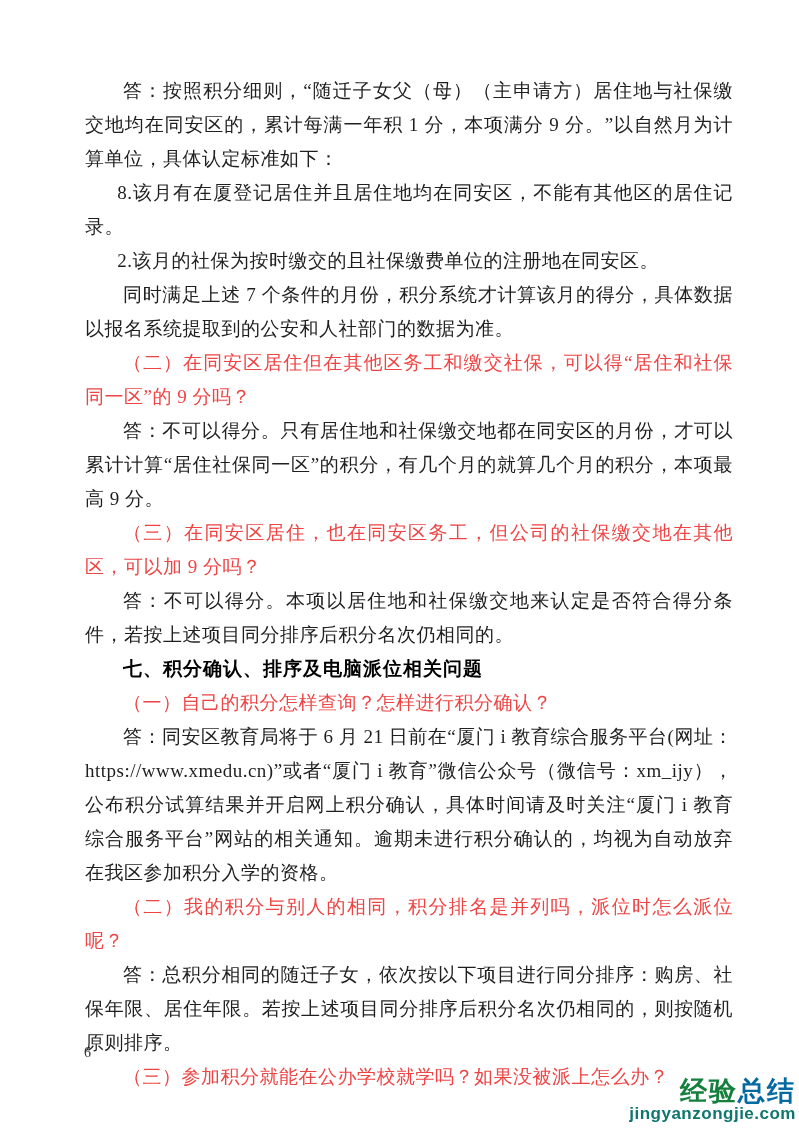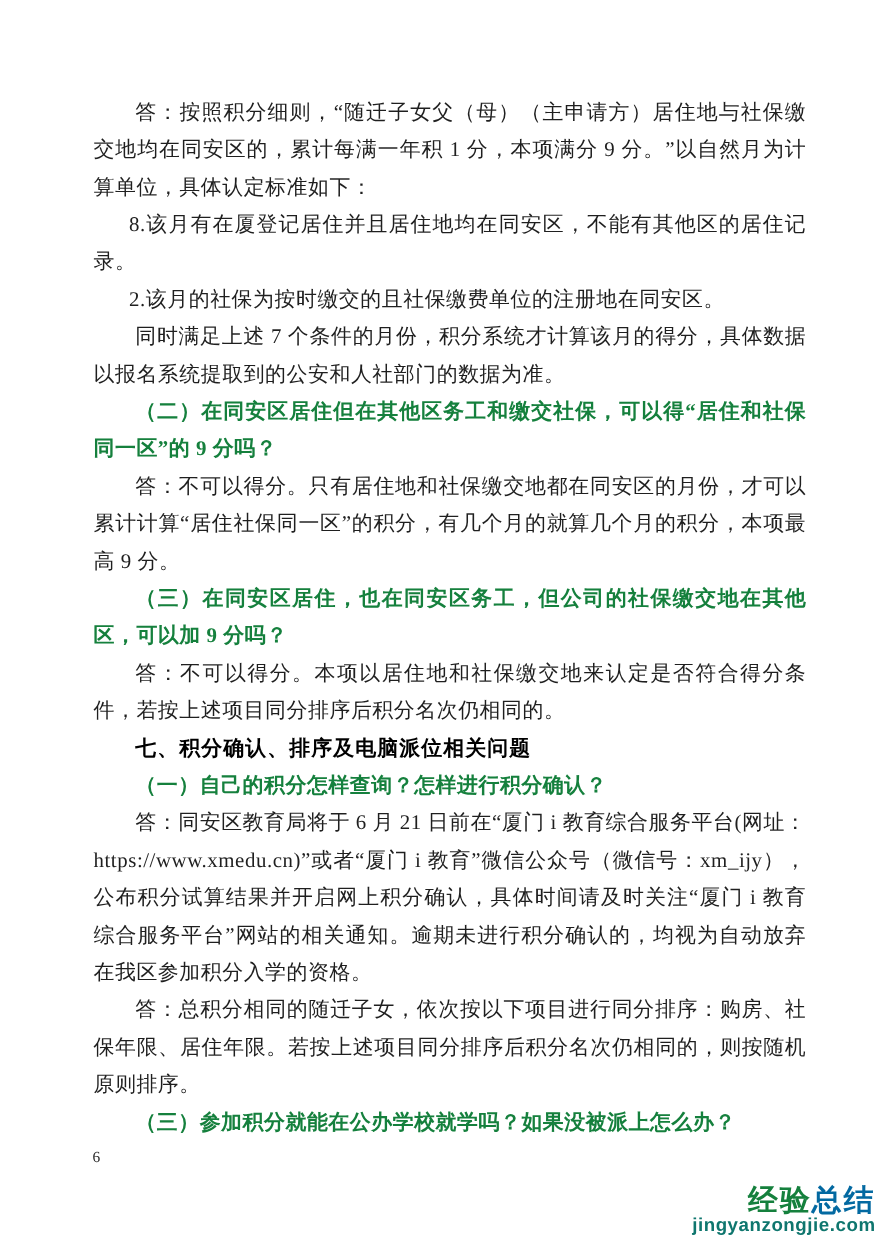--- a/index.html
+++ b/index.html
@@ -10,39 +10,39 @@
   body {
     width: 799px;
     height: 1131px;
     position: relative;
     overflow: hidden;
     font-family: "Liberation Serif", serif;
   }
   .doc-body {
     position: absolute;
     left: 85px;
-    top: 86px;
+    top: 74px;
     width: 648px;
     color: #1f1f1f;
   }
   .doc-body p {
     margin: 0;
     font-size: 19px;
     line-height: 34px;
     text-align: justify;
     text-indent: 2em;
     font-family: "Liberation Serif", serif;
     letter-spacing: 0.5px;
   }
   .doc-body p.numbered {
     text-indent: 1.7em;
   }
   .doc-body p.question {
-    font-weight: bold;
-    color: #15803d;
+    font-weight: normal;
+    color: #ef4444;
   }
   .doc-body p.heading {
     font-weight: bold;
     color: #000000;
     font-family: "Liberation Sans", sans-serif;
     letter-spacing: 1px;
   }
   .page-number {
     position: absolute;
     left: 84px;
@@ -80,20 +80,21 @@
   <p class="numbered">8.该月有在厦登记居住并且居住地均在同安区，不能有其他区的居住记录。</p>
   <p class="numbered">2.该月的社保为按时缴交的且社保缴费单位的注册地在同安区。</p>
   <p class="answer">同时满足上述 7 个条件的月份，积分系统才计算该月的得分，具体数据以报名系统提取到的公安和人社部门的数据为准。</p>
   <p class="question">（二）在同安区居住但在其他区务工和缴交社保，可以得“居住和社保同一区”的 9 分吗？</p>
   <p class="answer">答：不可以得分。只有居住地和社保缴交地都在同安区的月份，才可以累计计算“居住社保同一区”的积分，有几个月的就算几个月的积分，本项最高 9 分。</p>
   <p class="question">（三）在同安区居住，也在同安区务工，但公司的社保缴交地在其他区，可以加 9 分吗？</p>
   <p class="answer">答：不可以得分。本项以居住地和社保缴交地来认定是否符合得分条件，若按上述项目同分排序后积分名次仍相同的。</p>
   <p class="heading">七、积分确认、排序及电脑派位相关问题</p>
   <p class="question">（一）自己的积分怎样查询？怎样进行积分确认？</p>
   <p class="answer">答：同安区教育局将于 6 月 21 日前在“厦门 i 教育综合服务平台(网址：https://www.xmedu.cn)”或者“厦门 i 教育”微信公众号（微信号：xm_ijy），公布积分试算结果并开启网上积分确认，具体时间请及时关注“厦门 i 教育综合服务平台”网站的相关通知。逾期未进行积分确认的，均视为自动放弃在我区参加积分入学的资格。</p>
+  <p class="question">（二）我的积分与别人的相同，积分排名是并列吗，派位时怎么派位呢？</p>
   <p class="answer">答：总积分相同的随迁子女，依次按以下项目进行同分排序：购房、社保年限、居住年限。若按上述项目同分排序后积分名次仍相同的，则按随机原则排序。</p>
   <p class="question">（三）参加积分就能在公办学校就学吗？如果没被派上怎么办？</p>
 </div>
 
 <div class="page-number">6</div>
 
 <div class="watermark">
   <div class="wm-brand">
     <span style="color: #15803d;">经验</span><span class="wm-red" style="color: #0369a1;">总结</span>
   </div>

